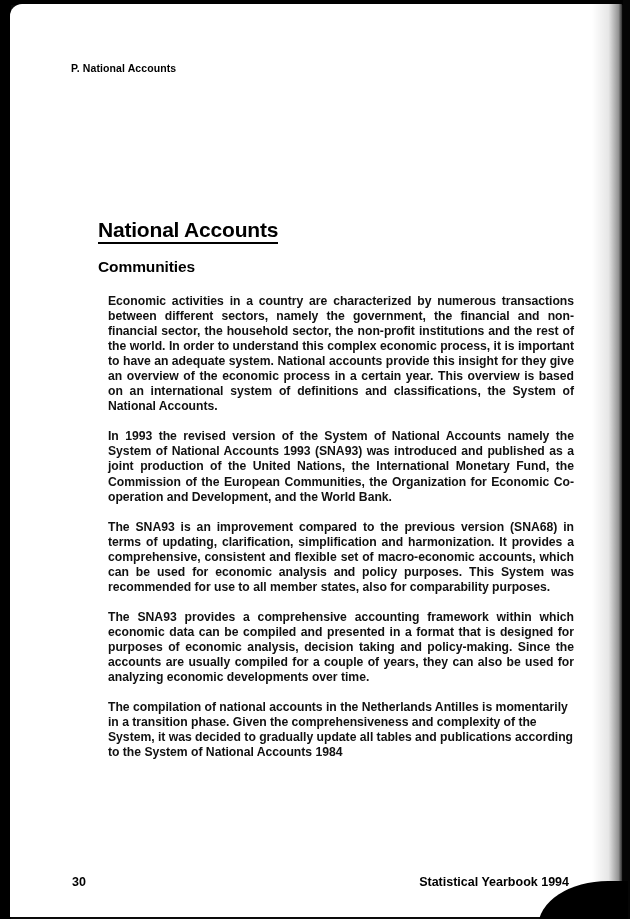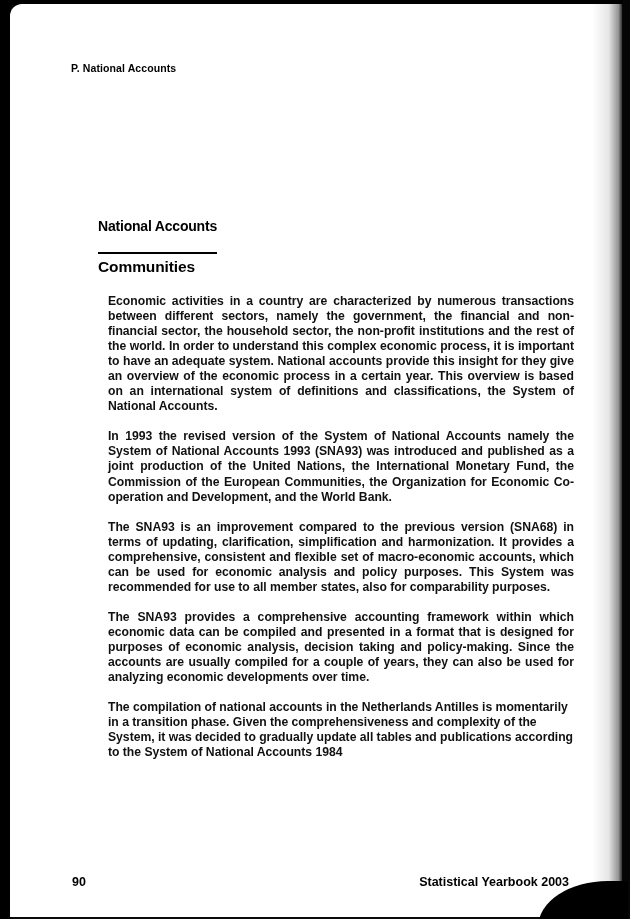--- a/index.html
+++ b/index.html
@@ -106,25 +106,25 @@
     font-size: 10.5px;
     font-weight: bold;
     letter-spacing: 0.1px;
     white-space: nowrap;
   }
 
   .doc-title {
     position: absolute;
     left: 88px;
     top: 214px;
-    font-size: 14px;
+    font-size: 21px;
     font-weight: bold;
     letter-spacing: -0.2px;
     border-bottom: 2.4px solid #000;
-    padding-bottom: 18px;
+    padding-bottom: 0;
     display: inline-block;
     white-space: nowrap;
   }
 
   .doc-subtitle {
     position: absolute;
     left: 88px;
     top: 254px;
     font-size: 15.5px;
     font-weight: bold;
@@ -193,23 +193,23 @@
       <div class="doc-subtitle">Communities</div>
 
       <div class="body-block">
         <p class="body-para">Economic activities in a country are characterized by numerous transactions between different sectors, namely the government, the financial and non-financial sector, the household sector, the non-profit institutions and the rest of the world. In order to understand this complex economic process, it is important to have an adequate system. National accounts provide this insight for they give an overview of the economic process in a certain year. This overview is based on an international system of definitions and classifications, the System of National Accounts.</p>
         <p class="body-para">In 1993 the revised version of the System of National Accounts namely the System of National Accounts 1993 (SNA93) was introduced and published as a joint production of the United Nations, the International Monetary Fund, the Commission of the European Communities, the Organization for Economic Co-operation and Development, and the World Bank.</p>
         <p class="body-para">The SNA93 is an improvement compared to the previous version (SNA68) in terms of updating, clarification, simplification and harmonization. It provides a comprehensive, consistent and flexible set of macro-economic accounts, which can be used for economic analysis and policy purposes. This System was recommended for use to all member states, also for comparability purposes.</p>
         <p class="body-para">The SNA93 provides a comprehensive accounting framework within which economic data can be compiled and presented in a format that is designed for purposes of economic analysis, decision taking and policy-making. Since the accounts are usually compiled for a couple of years, they can also be used for analyzing economic developments over time.</p>
         <p class="body-para align-left">The compilation of national accounts in the Netherlands Antilles is momentarily in a transition phase. Given the comprehensiveness and complexity of the System, it was decided to gradually update all tables and publications according to the System of National Accounts 1984</p>
       </div>
 
-      <div class="footer-page-number">90</div>
-
-      <div class="footer-publication">Statistical Yearbook 2003</div>
+      <div class="footer-page-number">30</div>
+
+      <div class="footer-publication">Statistical Yearbook 1994</div>
 
     </div>
 
     <div class="page-gutter-shade"></div>
     <div class="page-corner-br"></div>
 
   </div>
 
 </div>
 

